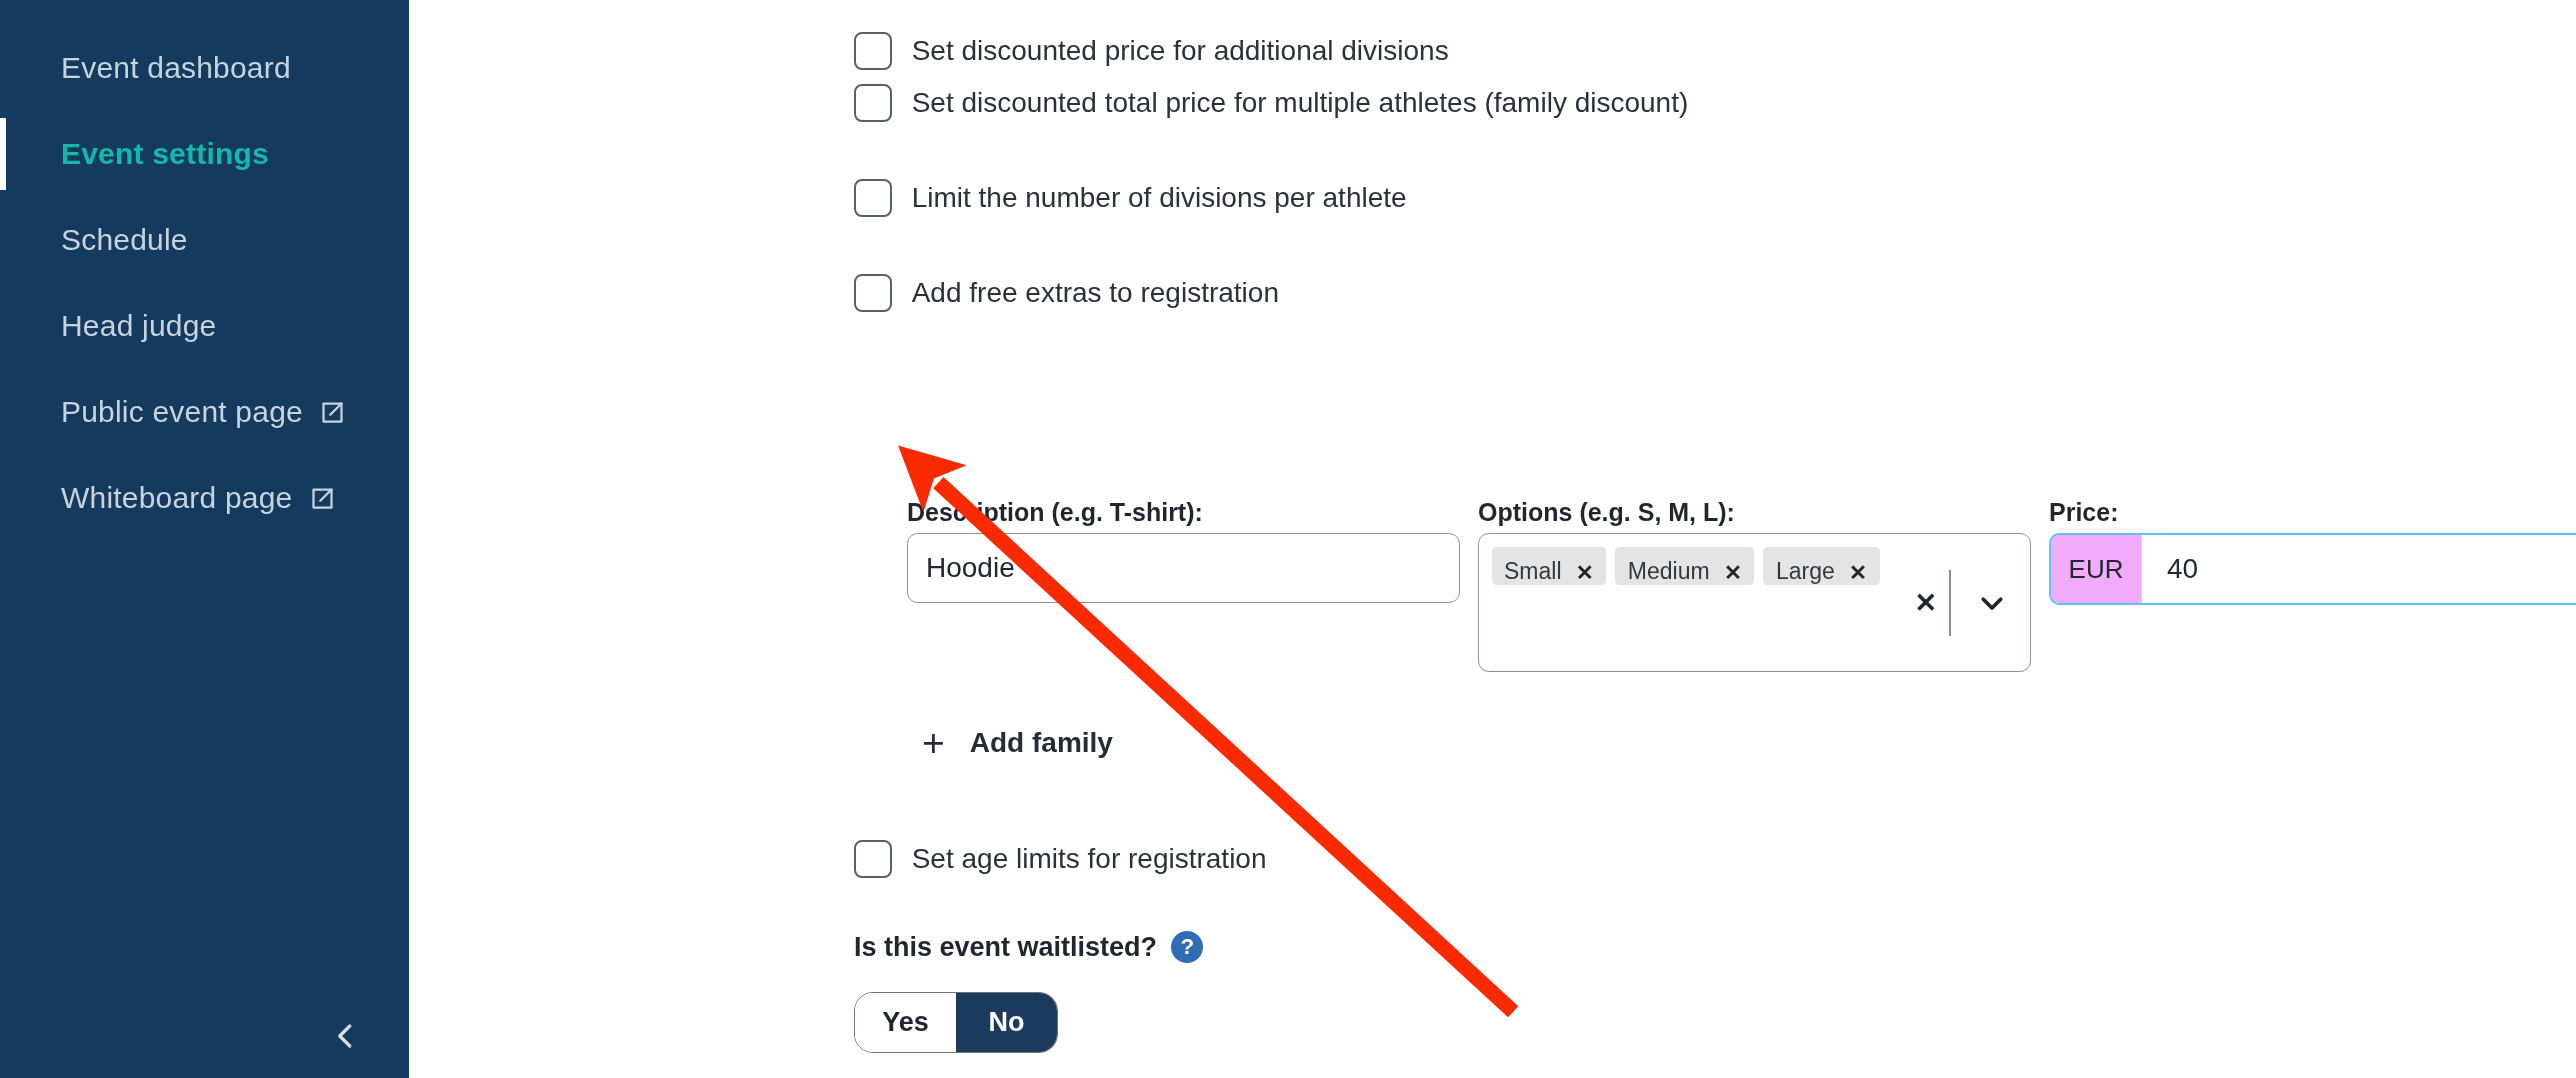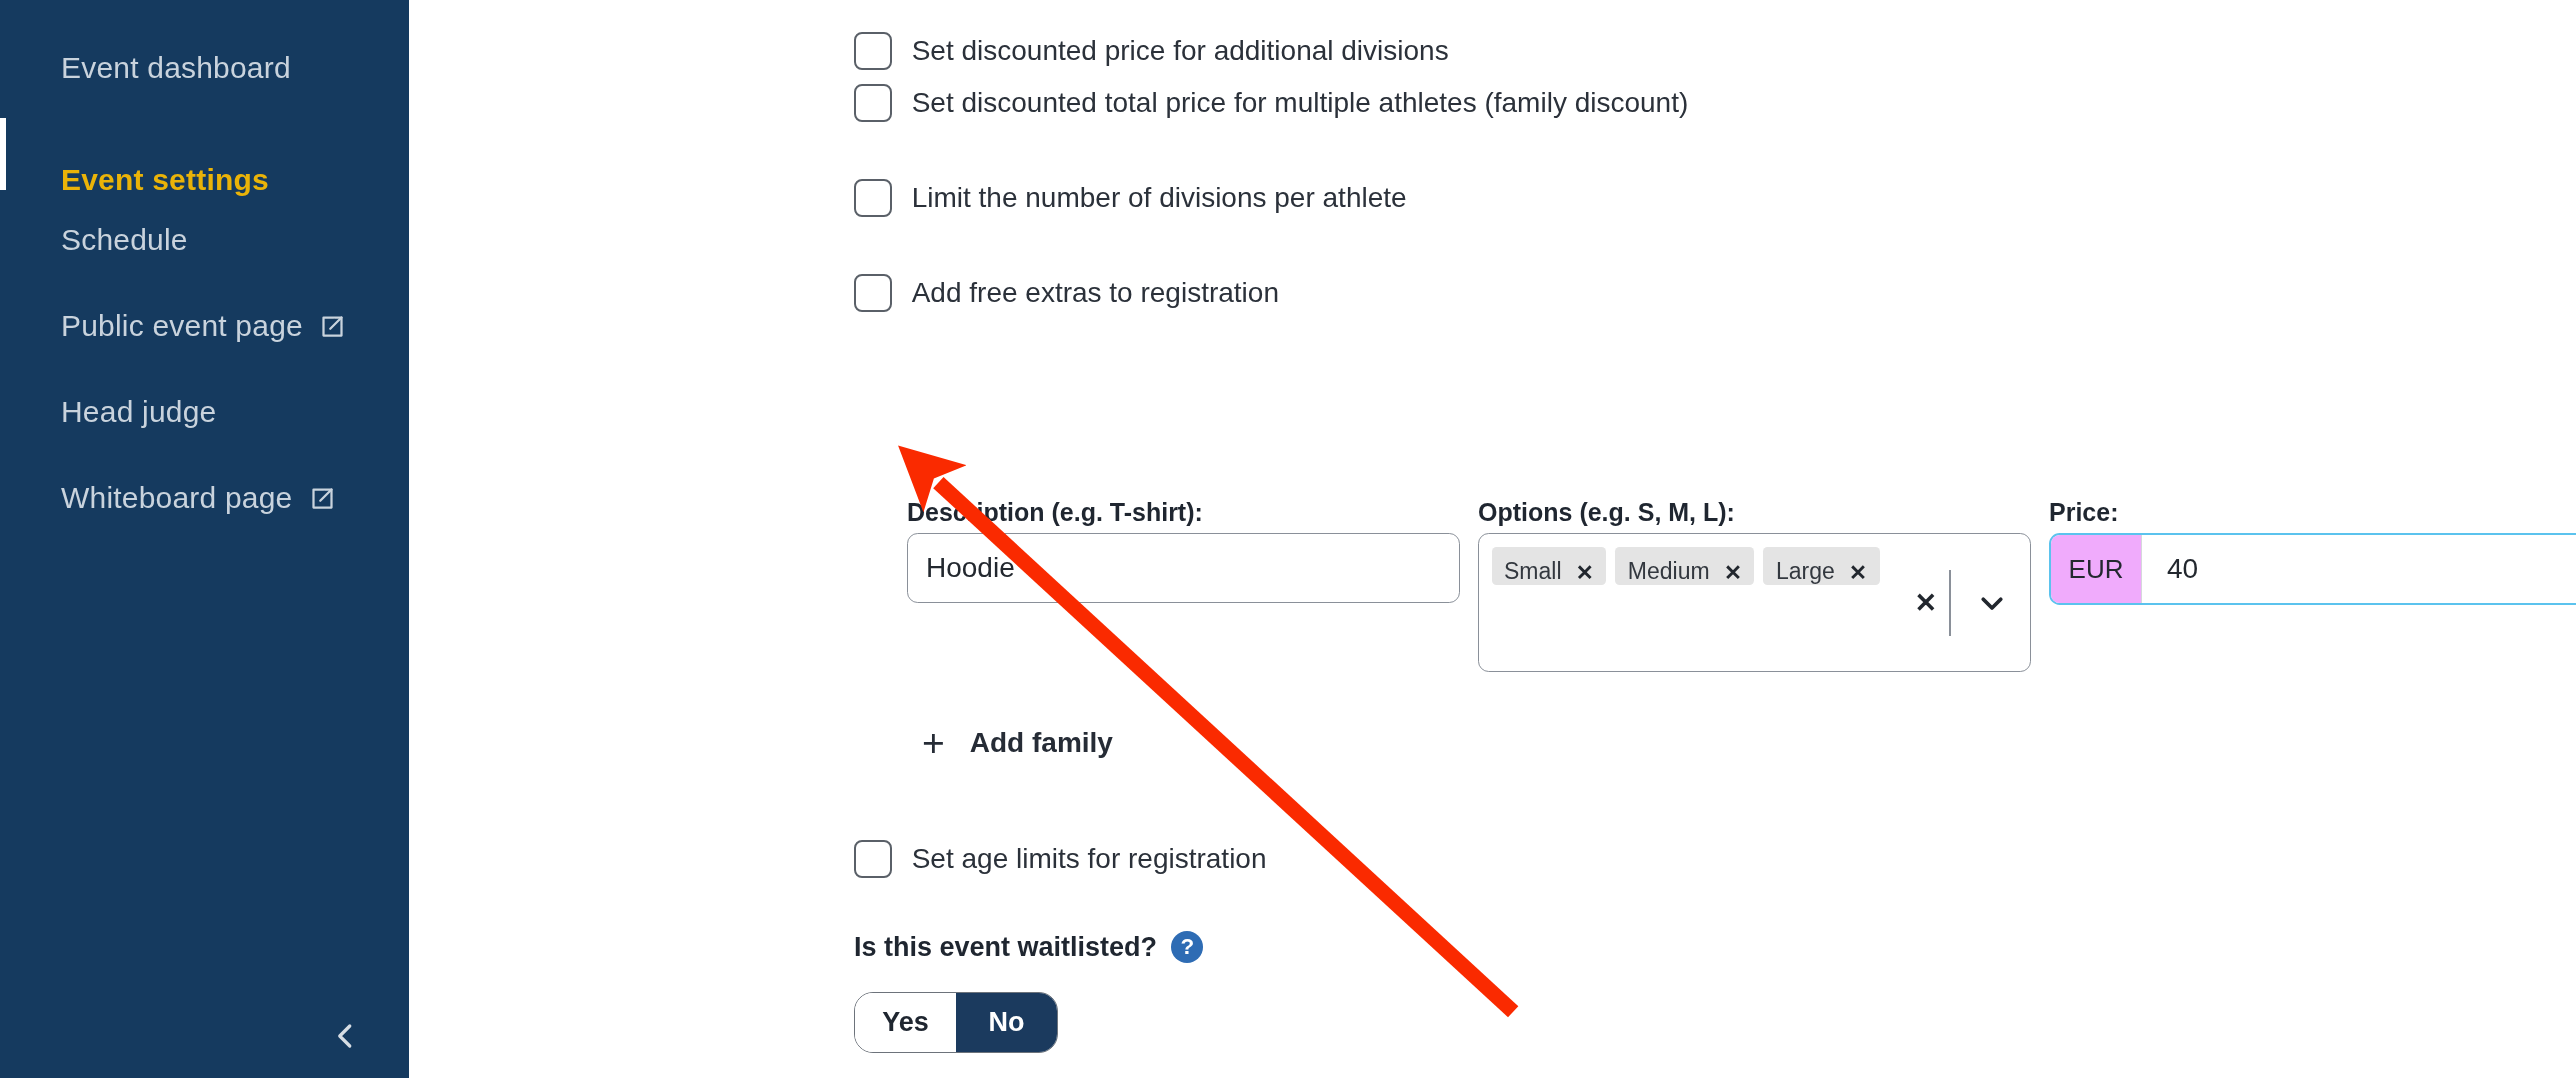--- a/index.html
+++ b/index.html
@@ -46,23 +46,22 @@
     height: 86px;
     padding-left: 61px;
     box-sizing: border-box;
     color: #C9D3DD;
     font-size: 30px;
     letter-spacing: 0.2px;
     cursor: pointer;
     white-space: nowrap;
   }
   .nav-item.active {
-    color: #eab308;
-    font-weight: bold;
-    align-items: flex-end;
+    color: #14b8a6;
+    font-weight: bold;
   }
   .nav-item.active .active-bar {
     position: absolute;
     left: 0;
     top: 7.2px;
     width: 6.3px;
     height: 72px;
     background: #ffffff;
   }
   .ext-icon {
@@ -348,32 +347,32 @@
       <div class="nav-item active">
         <span class="active-bar"></span>
         <span>Event settings</span>
       </div>
 
       <div class="nav-item">
         <span>Schedule</span>
       </div>
 
       <div class="nav-item">
+        <span>Head judge</span>
+      </div>
+
+      <div class="nav-item">
         <span>Public event page</span>
         <span class="ext-icon">
           <svg width="27" height="27" viewBox="0 0 24 24" fill="none" stroke="#C9D3DD" stroke-width="2" stroke-linecap="round" stroke-linejoin="round">
             <path d="M4 4 H13 M4 4 V20 H20 V11"></path>
             <path d="M10 14 L20 4"></path>
             <path d="M14 4 H20 V10"></path>
           </svg>
         </span>
-      </div>
-
-      <div class="nav-item">
-        <span>Head judge</span>
       </div>
 
       <div class="nav-item">
         <span>Whiteboard page</span>
         <span class="ext-icon">
           <svg width="27" height="27" viewBox="0 0 24 24" fill="none" stroke="#C9D3DD" stroke-width="2" stroke-linecap="round" stroke-linejoin="round">
             <path d="M4 4 H13 M4 4 V20 H20 V11"></path>
             <path d="M10 14 L20 4"></path>
             <path d="M14 4 H20 V10"></path>
           </svg>

